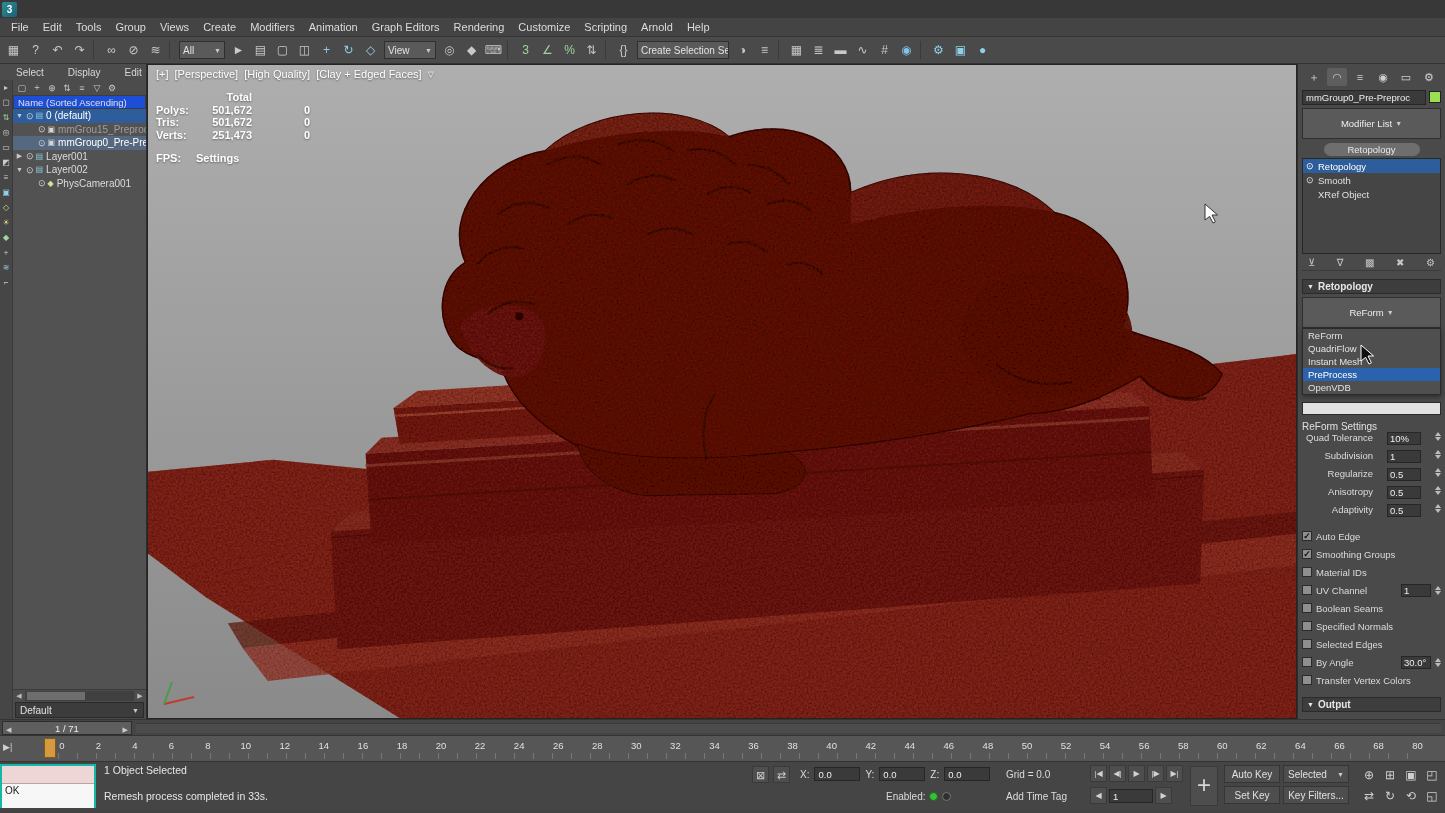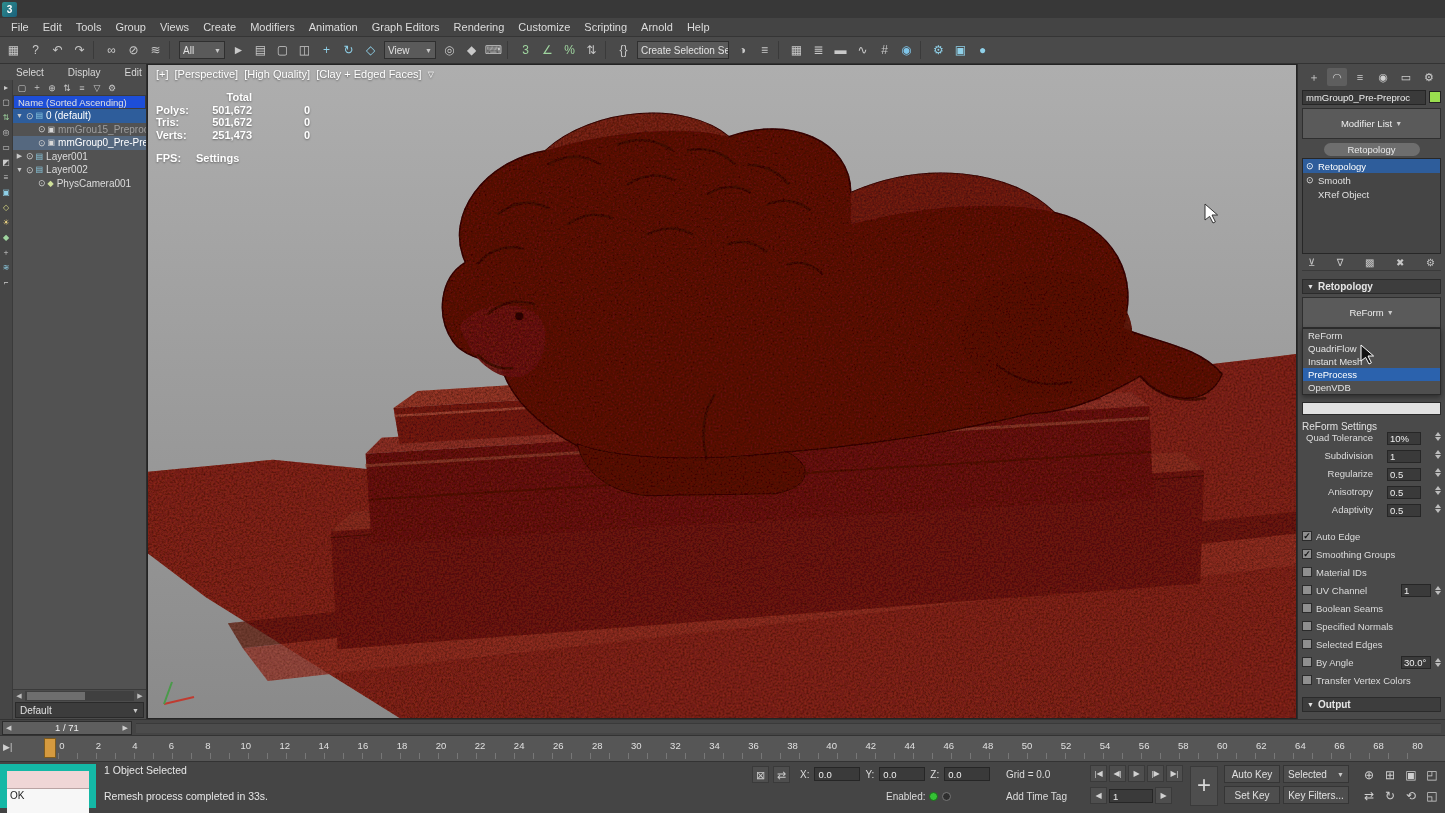--- a/index.html
+++ b/index.html
@@ -76,32 +76,32 @@
 .spin{display:flex;flex-direction:column;gap:1px;flex:none}
 .spin i{display:block;width:0;height:0;border-left:3px solid transparent;border-right:3px solid transparent}
 .spin .up{border-bottom:4px solid #bdbdbd}
 .spin .dn{border-top:4px solid #bdbdbd}
 #cp-checks{margin-top:5px}
 .ck-row{display:flex;align-items:center;height:18px;gap:4px}
 .ck-box{width:10px;height:10px;background:#8f8f8f;border:1px solid #2b2b2b;font-size:9px;line-height:9px;text-align:center;color:#111;font-weight:bold;flex:none}
 .ck-label{color:#dcdcdc;font-size:9.5px;flex:1;white-space:nowrap;overflow:hidden}
 #cp-output{}
 #slider-row{height:16px;background:#454545;border-top:1px solid #333;display:flex;align-items:center}
-#ts-handle{width:130px;height:14px;margin-left:2px;background:#5e5e5e;border:1px solid #2c2c2c;display:flex;align-items:center;justify-content:space-between;padding:0 3px}
+#ts-handle{width:130px;height:14px;margin-left:2px;background:#5e5e5e;border:1px solid #2c2c2c;display:flex;align-items:flex-end;justify-content:space-between;padding:0 3px}
 #ts-handle .arr{font-size:7px;color:#ccc}
 #ts-val{font-size:9.5px;color:#eee}
 #ts-track{flex:1;height:10px;margin:0 4px;background:#4c4c4c;border-top:1px solid #3a3a3a}
 #trackbar{height:26px;background:#565656;border-top:1px solid #333;position:relative}
 #tb-mini{position:absolute;left:3px;top:6px;font-size:9px;color:#cfcfcf}
 #tb-marker{position:absolute;left:44px;top:2px;width:12px;height:20px;background:#d59a3f;border:1px solid #7c5a1e}
 #tb-ticks{position:absolute;left:58px;right:22px;top:4px;display:flex;justify-content:space-between;font-size:9.5px;color:#e0e0e0}
 #tb-ticks span{min-width:8px;text-align:center}
 #tb-ruler{position:absolute;left:58px;right:22px;bottom:2px;height:6px;background:repeating-linear-gradient(90deg,#777 0 1px,transparent 1px 19px)}
 #statusbar{height:49px;background:#454545;position:relative;border-top:1px solid #333;font-size:10.5px}
-#listener{position:absolute;left:0;top:2px;width:96px;height:44px;border:7px solid #14b8a6}
+#listener{position:absolute;left:0;top:2px;width:96px;height:44px;border:2px solid #14b8a6}
 #listener-top{height:18px;background:#efd6d6;border-bottom:1px solid #b9a3a3}
 #listener-bottom{height:24px;background:#f7f7f7;color:#222;font-size:10px;padding:1px 3px}
 #sb-row1-text{position:absolute;left:104px;top:2px;color:#e6e6e6}
 #sb-row2-text{position:absolute;left:104px;top:28px;color:#e6e6e6}
 #sb-icons1{position:absolute;left:752px;top:4px;display:flex;gap:4px}
 .sbi{width:17px;height:17px;line-height:16px;text-align:center;color:#c9c9c9;font-size:11px;background:#4e4e4e;border:1px solid #3a3a3a}
 #sb-coords{position:absolute;left:800px;top:5px;display:flex;gap:5px;align-items:center}
 .coord-label{color:#dcdcdc;font-size:10px}
 .coord-field{width:46px;height:14px;background:#3a3a3a;border:1px solid #262626;color:#eee;font-size:9.5px;line-height:13px;padding:0 3px}
 #sb-grid{position:absolute;left:1006px;top:7px;color:#dcdcdc;font-size:10px}

